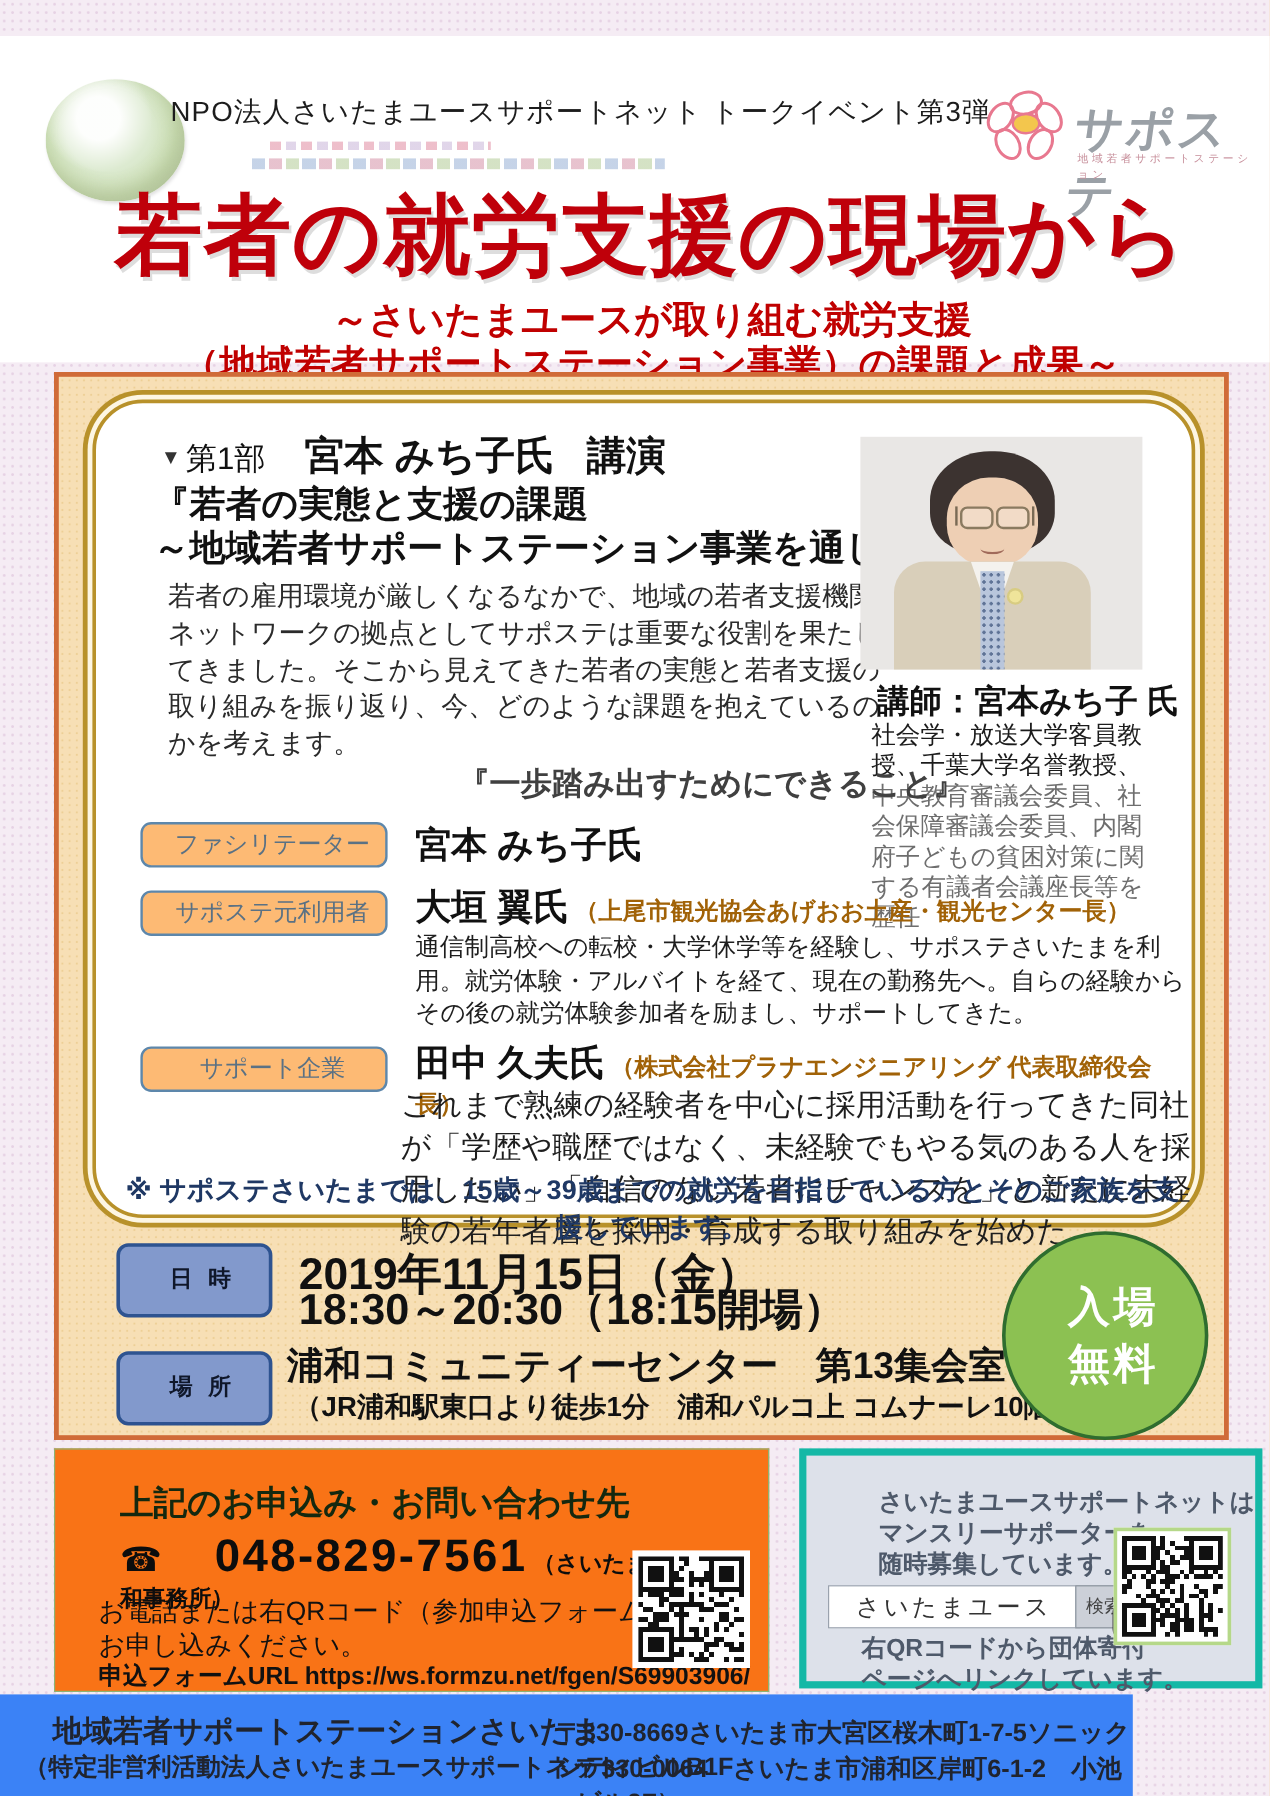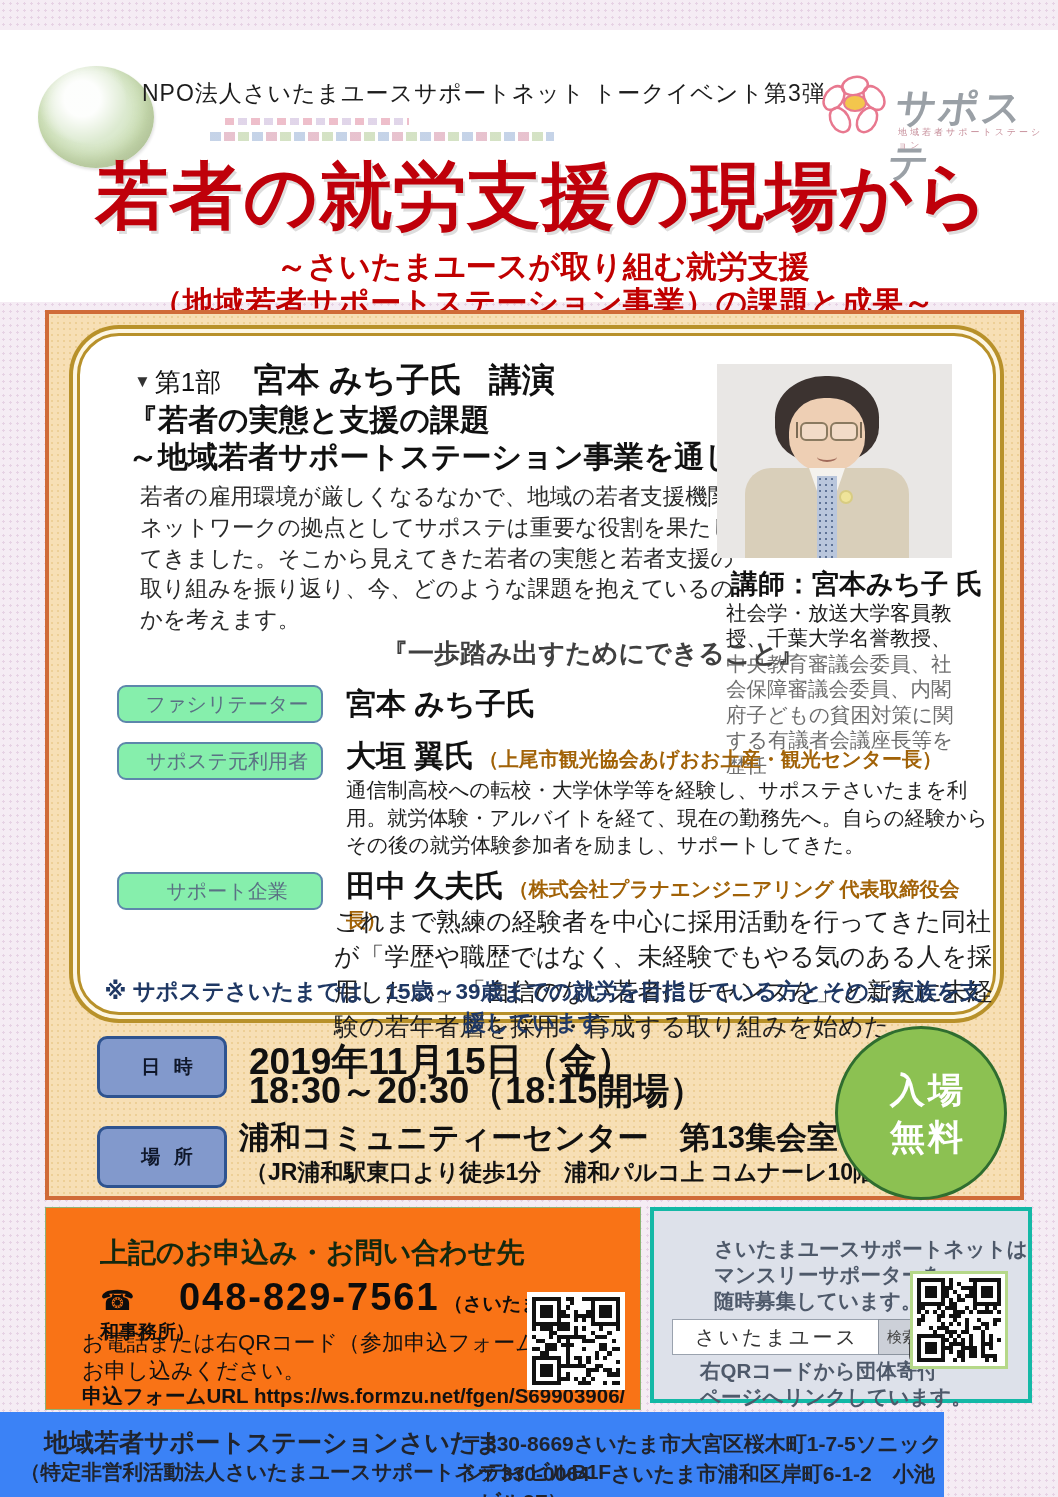--- a/index.html
+++ b/index.html
@@ -60,21 +60,21 @@
   .photo .vneck{position:absolute;left:92px;top:104px;width:36px;height:52px;background:#f4f2ee;
     clip-path:polygon(0 0,100% 0,50% 100%);}
   .photo .blouse{position:absolute;left:100px;top:112px;width:20px;height:84px;background:#b9c6dc;
     background-image:radial-gradient(#5f7396 1.3px, transparent 1.5px);background-size:6px 6px;}
   .photo .brooch{position:absolute;left:124px;top:128px;width:10px;height:10px;border-radius:50%;background:#efe49a;box-shadow:0 0 0 2px #d8cc82;}
   .lect-caption{left:637px;top:230px;font-size:27px;font-weight:bold;color:#111;}
   .lect-bio{left:632px;top:264px;width:238px;font-size:20.5px;line-height:1.24;}
   .bio-em{color:#1b1b1b;} .bio-rest{color:#6e6e6e;}
   .p2-heading{left:40px;top:258px;}
   .p2-title{left:288px;top:300px;font-size:26px;font-weight:bold;color:#404040;}
-  .tag-box{width:188px;height:34px;background:#86efac;border:2px solid #5d87ab;border-radius:9px;
+  .tag-box{width:188px;height:34px;background:#fdba74;border:2px solid #5d87ab;border-radius:9px;
     text-align:center;line-height:34px;font-size:20px;color:#5a7184;}
   .tag-facilitator{left:37px;top:349px;}
   .role-name{font-size:30px;font-weight:bold;color:#111;}
   .role-aff{font-size:20px;font-weight:bold;color:#a16207;}
   .fac-name{left:252px;top:348px;}
   .tag-user{left:37px;top:406px;}
   .user-name{left:252px;top:400px;width:640px;}
   .user-desc{left:252px;top:440px;width:648px;font-size:20.5px;color:#1e1e1e;line-height:1.35;}
   .tag-company{left:37px;top:536px;}
   .comp-name{left:252px;top:530px;width:640px;}
@@ -97,21 +97,21 @@
   .contact-title{left:40px;top:26px;font-size:28px;font-weight:bold;color:#14280f;}
   .contact-phone-row{left:40px;top:68px;color:#0d0d0d;}
   .phone-icon{font-size:28px;margin-right:12px;}
   .phone-number{font-size:38px;font-weight:bold;letter-spacing:2px;margin-left:32px;}
   .phone-note{font-size:19px;font-weight:bold;}
   .contact-l1{left:22px;top:120px;font-size:22px;color:#111;}
   .contact-l2{left:22px;top:148px;font-size:22px;color:#111;}
   .contact-url{left:22px;top:174px;font-size:20.5px;font-weight:bold;color:#111;}
   .qr{background:#fff;}
   .qr-contact{left:481px;top:84px;width:88px;height:88px;padding:5px;}
-  .supporter-box{left:650px;top:1207px;width:360px;height:188px;background:#dde1ea;border:4px solid #14b8a6;}
+  .supporter-box{left:666px;top:1207px;width:360px;height:188px;background:#dde1ea;border:6px solid #14b8a6;}
   .sup-l1{left:46px;top:24px;} .sup-l2{left:46px;top:50px;} .sup-l3{left:46px;top:76px;}
   .sup-text{font-size:20.5px;font-weight:bold;color:#4e596a;}
   .search-row{left:18px;top:108px;width:250px;height:34px;}
   .search-input{position:absolute;left:0;top:0;width:204px;height:32px;border:1px solid #9aa2ae;background:#fff;
     font-size:20px;color:#333;text-align:center;letter-spacing:3px;font-family:"Liberation Sans","DejaVu Sans",sans-serif;}
   .search-button{position:absolute;left:206px;top:0;width:46px;height:34px;background:#ccd0d8;border:1px solid #8b939e;
     font-size:15px;color:#444;text-align:center;line-height:34px;}
   .hand-cursor{position:absolute;left:228px;top:16px;width:30px;height:30px;}
   .sup-qr1{left:46px;top:150px;} .sup-qr2{left:46px;top:176px;}
   .sup-qr-note{font-size:20.5px;font-weight:bold;color:#4e596a;position:absolute;}

